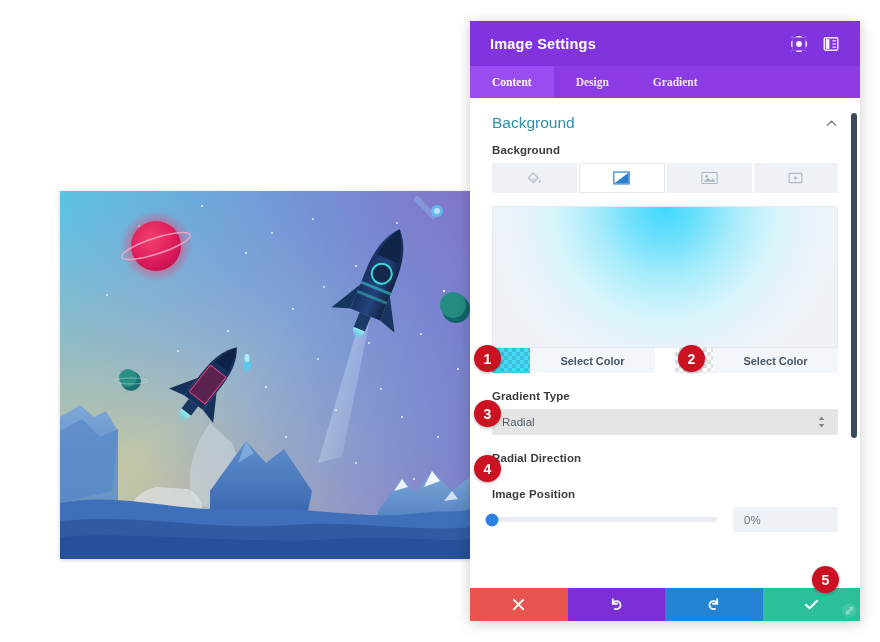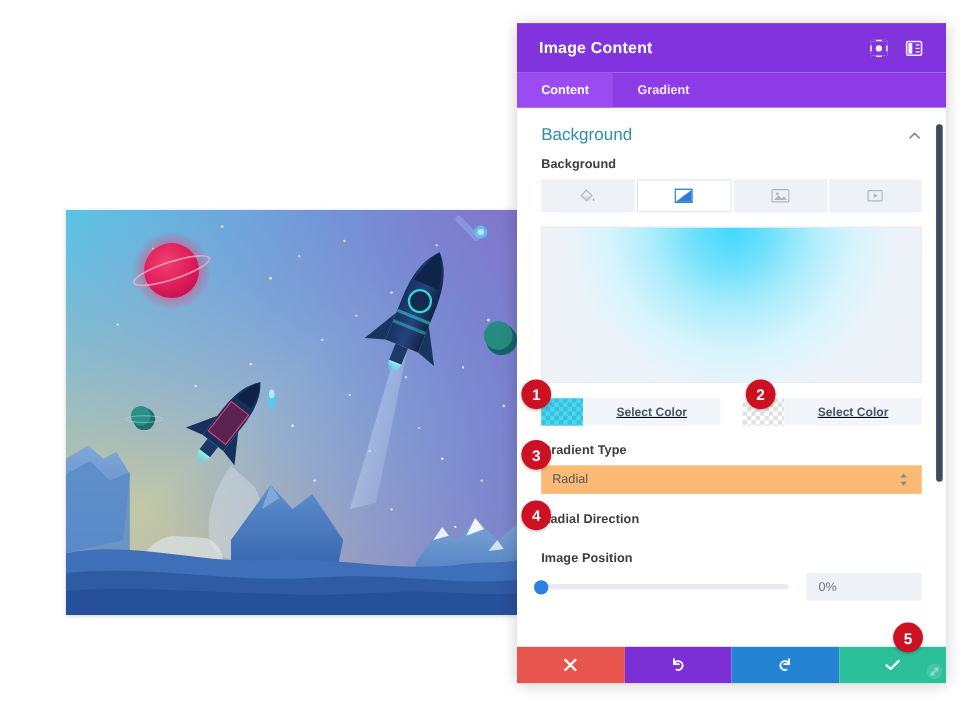--- a/index.html
+++ b/index.html
@@ -65,40 +65,40 @@
   
   .grad-preview{
     margin:13px 22px 0 22px;height:140px;border:1px solid #e6eaf0;
     background:#eef2f7;position:relative;overflow:hidden;
   }
   .grad-inner{
     position:absolute;inset:0;
     background:radial-gradient(circle at 50% 0%, #3fd9ff 0%, #6fe0fb 16%, #a9ecfb 32%, #d6f4fc 50%, #eaf3f9 66%, #eef2f7 80%);
   }
   
-  .color-row{display:flex;margin-top:14px;padding:0 22px;gap:0;text-decoration:underline;}
+  .color-row{display:flex;padding:0 22px;gap:0;}
   .color-cell{display:flex;align-items:center;flex:1;}
   .swatch{
     width:38px;height:25px;flex:0 0 auto;cursor:pointer;
     background-image:
       linear-gradient(45deg,rgba(0,0,0,.12) 25%,transparent 25%,transparent 75%,rgba(0,0,0,.12) 75%),
       linear-gradient(45deg,rgba(0,0,0,.12) 25%,transparent 25%,transparent 75%,rgba(0,0,0,.12) 75%);
     background-size:8px 8px;background-position:0 0,4px 4px;
   }
   .swatch.cyan{background-color:#46d8f5;}
   .swatch.clear{background-color:#ffffff;}
   .select-color{
     flex:1;height:25px;background:#f2f5f9;display:flex;align-items:center;
     justify-content:center;color:#4a5666;font-size:11px;font-weight:bold;cursor:pointer;
   }
   .color-gap{width:20px;flex:0 0 auto;}
   
   .select-wrap{margin:0 22px;position:relative;}
   .fake-select{
-    height:26px;background:#fdba74;display:flex;align-items:center;
+    height:26px;background:#e5e5e5;display:flex;align-items:center;
     padding:0 10px;color:#4e5866;font-size:11.5px;cursor:pointer;
   }
   .spin{
     position:absolute;right:12px;top:50%;transform:translateY(-50%);
     width:9px;height:13px;
   }
   .block-gap{height:17px;}
   
   .slider-row{display:flex;align-items:center;padding:0 22px;gap:16px;}
   .track{
@@ -288,39 +288,40 @@
       <path d="M0 312 C60 300 120 322 180 318 C244 314 300 330 360 322 C382 319 398 322 410 318 L410 368 L0 368 Z" fill="#3f6fb8"></path>
       <path d="M0 330 C80 322 150 340 230 334 C300 329 356 342 410 336 L410 368 L0 368 Z" fill="#2f5ba3"></path>
       <path d="M0 346 C90 340 180 354 280 348 C340 344 380 352 410 348 L410 368 L0 368 Z" fill="#27509a"></path>
     </svg>
   </div>
 </div>
 
 <div id="settings-panel">
 
   <div class="panel-title-bar" style="background: rgb(129, 52, 222);">
-    <div class="panel-title">Image Content</div>
+    <div class="panel-title">Image Settings</div>
     <div class="title-icons">
       <svg class="title-icon" viewBox="0 0 20 20">
         <rect x="2" y="2" width="16" height="16" rx="2" fill="none" stroke="#fff" stroke-width="1.6"></rect>
         <circle cx="10" cy="10" r="3.2" fill="#fff"></circle>
         <path d="M2 7V4a2 2 0 012-2h3M18 7V4a2 2 0 00-2-2h-3M2 13v3a2 2 0 002 2h3M18 13v3a2 2 0 01-2 2h-3" fill="none" stroke="#8134de" stroke-width="1.8"></path>
       </svg>
       <svg class="title-icon" viewBox="0 0 20 20">
         <rect x="2.5" y="3" width="15" height="14" rx="1.6" fill="none" stroke="#fff" stroke-width="1.6"></rect>
         <rect x="4.2" y="4.6" width="4" height="10.8" fill="#fff"></rect>
         <line x1="11.5" y1="6.5" x2="15.5" y2="6.5" stroke="#fff" stroke-width="1.3"></line>
         <line x1="11.5" y1="10" x2="15.5" y2="10" stroke="#fff" stroke-width="1.3"></line>
         <line x1="11.5" y1="13.5" x2="15.5" y2="13.5" stroke="#fff" stroke-width="1.3"></line>
       </svg>
     </div>
   </div>
 
-  <div class="tab-bar" style="background: rgb(141, 60, 229);">
+  <div class="tab-bar" style="background: rgb(141, 60, 229); font-family: Liberation Serif, serif;">
     <div class="tab active" style="background: rgb(154, 76, 240);">Content</div>
+    <div class="tab">Design</div>
     <div class="tab">Gradient</div>
   </div>
 
   <div class="panel-body">
     <div class="panel-scroll">
 
       <div class="section-head">
         <span class="section-title" style="color: rgb(46, 143, 168);">Background</span>
         <svg class="chev" viewBox="0 0 14 14">
           <path d="M2.5 9 L7 4.6 L11.5 9" fill="none" stroke="#7d8894" stroke-width="1.5" stroke-linecap="round"></path>

